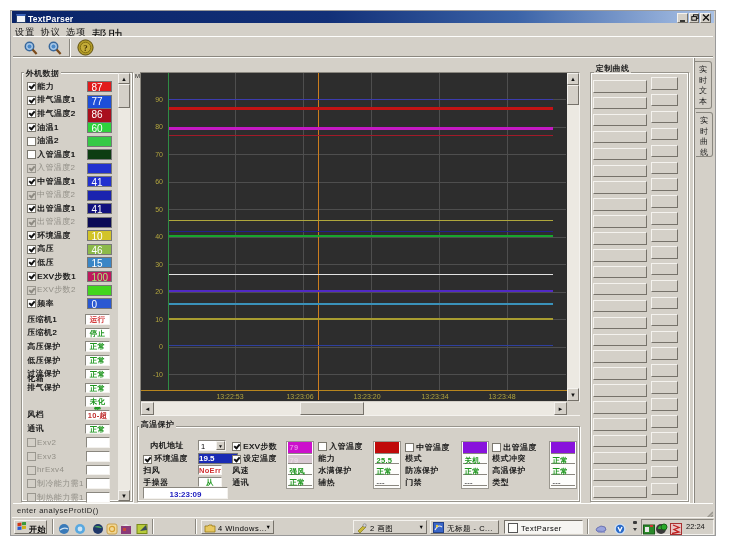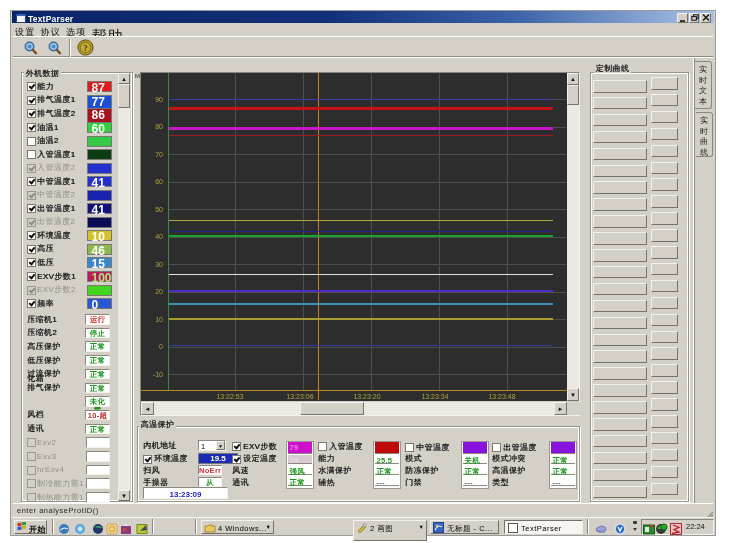--- a/index.html
+++ b/index.html
@@ -6,21 +6,21 @@
 .t{white-space:nowrap;line-height:1;}
 .raise{background:#d4d0c8;border:1px solid;border-color:#f4f2ee #76726a #76726a #f4f2ee;}
 .sunk{background:#fff;border:1px solid;border-color:#8a877f #f4f2ee #f4f2ee #8a877f;}
 .frame{border:1px solid #97948c;box-shadow:inset 0 0 0 1px #fdfdfb, 1px 1px 0 #fdfdfb;}
 .cb{width:9px;height:9px;background:#fff;border:1px solid #7b786f;}
 .cbd{width:9px;height:9px;background:#d4d0c8;border:1px solid #9a978f;}
 .chk:after{content:"";position:absolute;left:1px;top:1px;width:4px;height:2px;border-left:2px solid #111;border-bottom:2px solid #111;transform:rotate(-50deg);}
 .chkg:after{content:"";position:absolute;left:1px;top:1px;width:4px;height:2px;border-left:2px solid #8d8a82;border-bottom:2px solid #8d8a82;transform:rotate(-50deg);}
 .lbl{font-size:8px;letter-spacing:0.4px;color:#1a1a1a;text-shadow:0.4px 0 0 #1a1a1a;}
 .glbl{font-size:8px;letter-spacing:0.4px;color:#928f87;}
-.vbox{font-size:12px;font-weight:bold;color:#fff;padding-left:2px;line-height:10px;}
+.vbox{font-size:10px;font-weight:normal;color:#fff;padding-left:2px;line-height:10px;}
 .wbox{background:#fff;border:1px solid;border-color:#8a877f #f4f2ee #f4f2ee #8a877f;font-size:7.5px;font-weight:bold;text-align:center;line-height:9px;letter-spacing:0.3px;}
 .ol{color:#b1a43e;font-size:7px;}
 </style></head><body>
 <div style="left:11px;top:11px;width:704px;height:524px;background:#d4d0c8;outline:1px solid #9a9a9a;"></div>
 <div style="left:12px;top:11px;width:702px;height:12px;background:linear-gradient(90deg,#0a2468 0%,#123078 45%,#3c64a8 72%,#9cb6de 96%,#a8c0e4 100%);"></div>
 <div style="left:15.5px;top:13.5px;width:10px;height:9px;background:#f0f3f8;border:1px solid #28406a;border-top:2.5px solid #3a62b8;"></div>
 <div class="t" style="left:28px;top:15px;width:60px;height:9px;color:#fff;font-size:8.5px;font-weight:bold;letter-spacing:0.2px;line-height:1;">TextParser</div>
 <div class="raise" style="left:677px;top:13px;width:10.5px;height:9.5px;">
     <svg width="8" height="7" style="position:absolute;left:1px;top:1px">
       <line x1="1" y1="6" x2="6" y2="6" stroke="#111" stroke-width="1.6"></line>
@@ -308,30 +308,30 @@
 <div class="raise" style="left:593px;top:434.9px;width:54px;height:12.5px;"></div>
 <div class="raise" style="left:651px;top:431.9px;width:27px;height:12.5px;"></div>
 <div class="raise" style="left:593px;top:451.8px;width:54px;height:12.5px;"></div>
 <div class="raise" style="left:651px;top:448.8px;width:27px;height:12.5px;"></div>
 <div class="raise" style="left:593px;top:468.7px;width:54px;height:12.5px;"></div>
 <div class="raise" style="left:651px;top:465.7px;width:27px;height:12.5px;"></div>
 <div class="raise" style="left:593px;top:485.6px;width:54px;height:12.5px;"></div>
 <div class="raise" style="left:651px;top:482.6px;width:27px;height:12.5px;"></div>
 <div class="frame" style="left:137px;top:426px;width:443px;height:76px;"></div>
 <div class="t lbl" style="left:138.5px;top:421px;background:#d4d0c8;padding:0 2px;">高温保护</div>
-<div class="t lbl" style="left:143px;top:442px;">内机地址</div>
+<div class="t lbl" style="left:150px;top:442px;">内机地址</div>
 <div class="cb chk" style="left:143px;top:454.5px;"></div>
 <div class="t lbl" style="left:154px;top:455px;">环境温度</div>
 <div class="t lbl" style="left:143px;top:467px;">扫风</div>
 <div class="t lbl" style="left:143px;top:479px;">手操器</div>
 <div class="sunk" style="left:198px;top:439.5px;width:28px;height:11px;">
     <span style="position:absolute;left:2px;top:1.5px;font-size:7.5px;">1</span>
   </div>
 <div class="raise" style="left:216px;top:440.5px;width:9px;height:9px;font-size:5px;text-align:center;line-height:8px;color:#111;">▼</div>
-<div style="left:198px;top:452.5px;width:40px;height:11.5px;background:#1a2bb4;border:1px solid #777;color:#fff;font-size:8px;font-weight:bold;text-align:center;line-height:10px;">19.5</div>
+<div style="left:198px;top:452.5px;width:40px;height:11.5px;background:#1a2bb4;border:1px solid #777;color:#fff;font-size:8px;font-weight:bold;line-height:10px;">19.5</div>
 <div class="wbox" style="left:198px;top:464.5px;width:24px;height:10.5px;color:#d03030;">NoErr</div>
 <div class="wbox" style="left:198px;top:476.5px;width:24px;height:10.5px;color:#1e961e;">从</div>
 <div class="cb chk" style="left:232px;top:442px;"></div>
 <div class="t lbl" style="left:243px;top:442.5px;">EXV步数</div>
 <div class="cb chk" style="left:232px;top:454.5px;"></div>
 <div class="t lbl" style="left:243px;top:455px;">设定温度</div>
 <div class="t lbl" style="left:232px;top:467px;">风速</div>
 <div class="t lbl" style="left:232px;top:479px;">通讯</div>
 <div style="left:286px;top:441px;width:28px;height:47.5px;background:#fdfdfb;border:1px solid #9a978f;"></div>
 <div style="left:287.5px;top:441.5px;width:24px;height:12px;background:#cc10cc;border-bottom:1px solid #8a877f;">
@@ -455,21 +455,21 @@
     <span style="position:absolute;right:2px;top:3px;font-size:5.5px;">▼</span>
   </div>
 <div class="raise" style="left:277px;top:519.5px;width:71px;height:32px;font-size:7.5px;margin-top:24px;">
     <svg width="11" height="11" style="position:absolute;left:2px;top:1.5px">
       <rect x="0.5" y="0.5" width="10" height="10" fill="#4a78c8" stroke="#28408a"></rect>
       <rect x="2" y="2" width="4" height="4" fill="#e8e8e8"></rect>
       <rect x="6" y="5" width="3.5" height="4" fill="#d04828"></rect>
     </svg>
     <span style="position:absolute;left:16px;top:3px;letter-spacing:0.5px;">商用多联第...</span>
   </div>
-<div class="raise" style="left:353px;top:519.5px;width:74px;height:21px;font-size:7.5px;">
+<div class="raise" style="left:353px;top:519.5px;width:74px;height:14px;font-size:7.5px;">
     <svg width="11" height="11" style="position:absolute;left:2px;top:1.5px">
       <path d="M2 9 l6-6 2 2-6 6z" fill="#c8b838" stroke="#887818" stroke-width="0.7"></path>
       <circle cx="8.6" cy="3.4" r="1.6" fill="#d0d0d8" stroke="#666" stroke-width="0.5"></circle>
     </svg>
     <span style="position:absolute;left:16px;top:3px;letter-spacing:0.5px;">2 画图</span>
     <span style="position:absolute;right:2px;top:3px;font-size:5.5px;">▼</span>
   </div>
 <div class="raise" style="left:430px;top:519.5px;width:69px;height:14px;font-size:7.5px;">
     <svg width="11" height="11" style="position:absolute;left:2px;top:1.5px">
       <rect x="0.5" y="0.5" width="10" height="10" fill="#3a66c8" stroke="#22418a"></rect>

